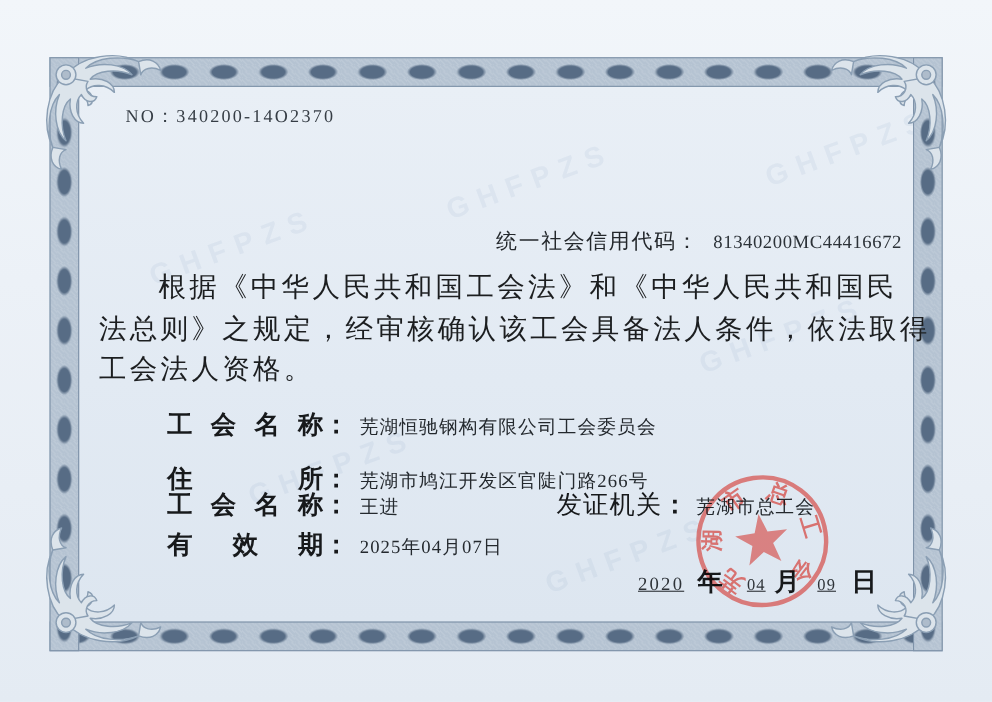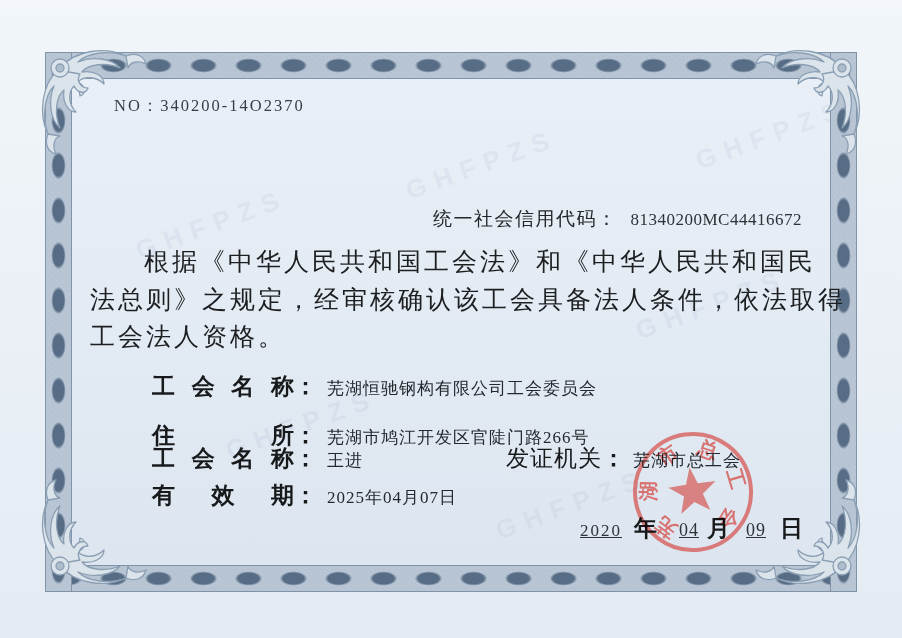--- a/index.html
+++ b/index.html
@@ -63,42 +63,42 @@
   .content{position:absolute;inset:0;z-index:4;color:#1b1d1f;border-radius:23px;}
   .cert-no{
     position:absolute;left:114px;top:95px;
     font-size:16.5px;letter-spacing:2px;color:#363d45;
   }
   .title{
     position:absolute;left:0;right:0;top:122px;margin:0;text-align:center;
     font-size:49px;font-weight:bold;letter-spacing:19px;text-indent:19px;
     color:#121212;
   }
-  .credit-line{position:absolute;left:433px;top:206px;white-space:nowrap;}
+  .credit-line{position:absolute;left:451px;top:206px;white-space:nowrap;}
   .credit-label{font-size:19px;letter-spacing:1.5px;color:#23272b;}
   .credit-value{font-size:17px;letter-spacing:0.5px;color:#2c3238;margin-left:13px;}
   .body-para{position:absolute;left:90px;top:243px;width:766px;}
   .para-line{
     font-size:25px;line-height:37.5px;letter-spacing:3px;color:#1c1e20;white-space:nowrap;
   }
   .para-line.indent{text-indent:54px;}
   .field-row{position:absolute;left:152px;white-space:nowrap;}
   .row-1{top:371px;} .row-2{top:420px;} .row-3{top:443px;} .row-4{top:480px;}
   .flabel{
     display:inline-block;width:142px;font-size:23px;font-weight:bold;color:#17191b;
     text-align:justify;text-align-last:justify;vertical-align:baseline;
   }
   .fcolon{font-size:23px;font-weight:bold;color:#17191b;}
   .fvalue{font-size:17px;letter-spacing:1px;color:#24292e;margin-left:10px;}
   .issuer-block{position:absolute;left:506px;top:443px;white-space:nowrap;}
   .ilabel{font-size:23px;font-weight:normal;letter-spacing:1px;color:#17191b;}
   .ivalue{font-size:17px;letter-spacing:1px;color:#24292e;margin-left:8px;}
   .date-row{position:absolute;left:580px;top:513px;white-space:nowrap;}
   .date-row .num{font-size:17px;letter-spacing:2px;color:#2e3338;text-decoration:underline;}
-  .date-row .num.sm{font-size:18px;letter-spacing:1px;}
+  .date-row .num.sm{font-size:15px;letter-spacing:1px;}
   .date-row .unit{font-size:23px;font-weight:bold;color:#17191b;}
   .gap-a{margin-left:12px;} .gap-b{margin-left:22px;} .gap-c{margin-left:8px;}
   .gap-d{margin-left:16px;} .gap-e{margin-left:14px;}
 
   .seal{position:absolute;left:627px;top:424px;width:132px;height:132px;z-index:6;mix-blend-mode:multiply;}
 </style>
 </head>
 <body>
 
 <div class="page">

